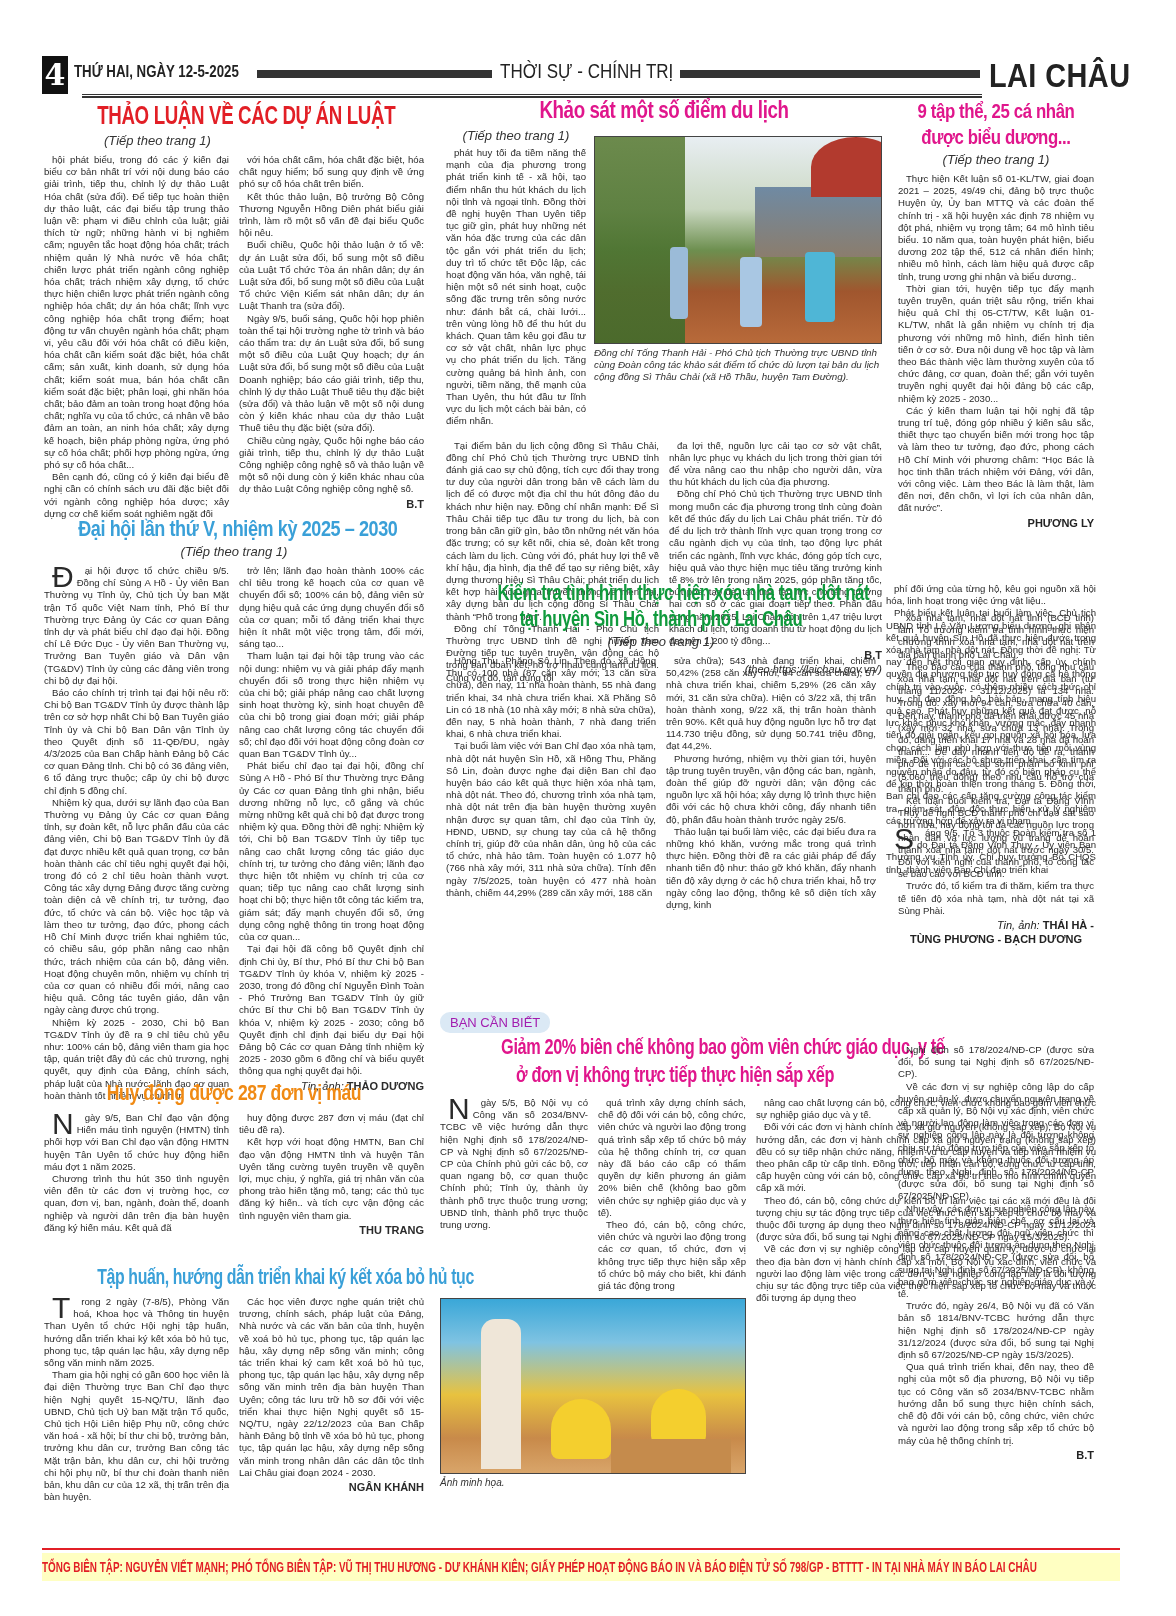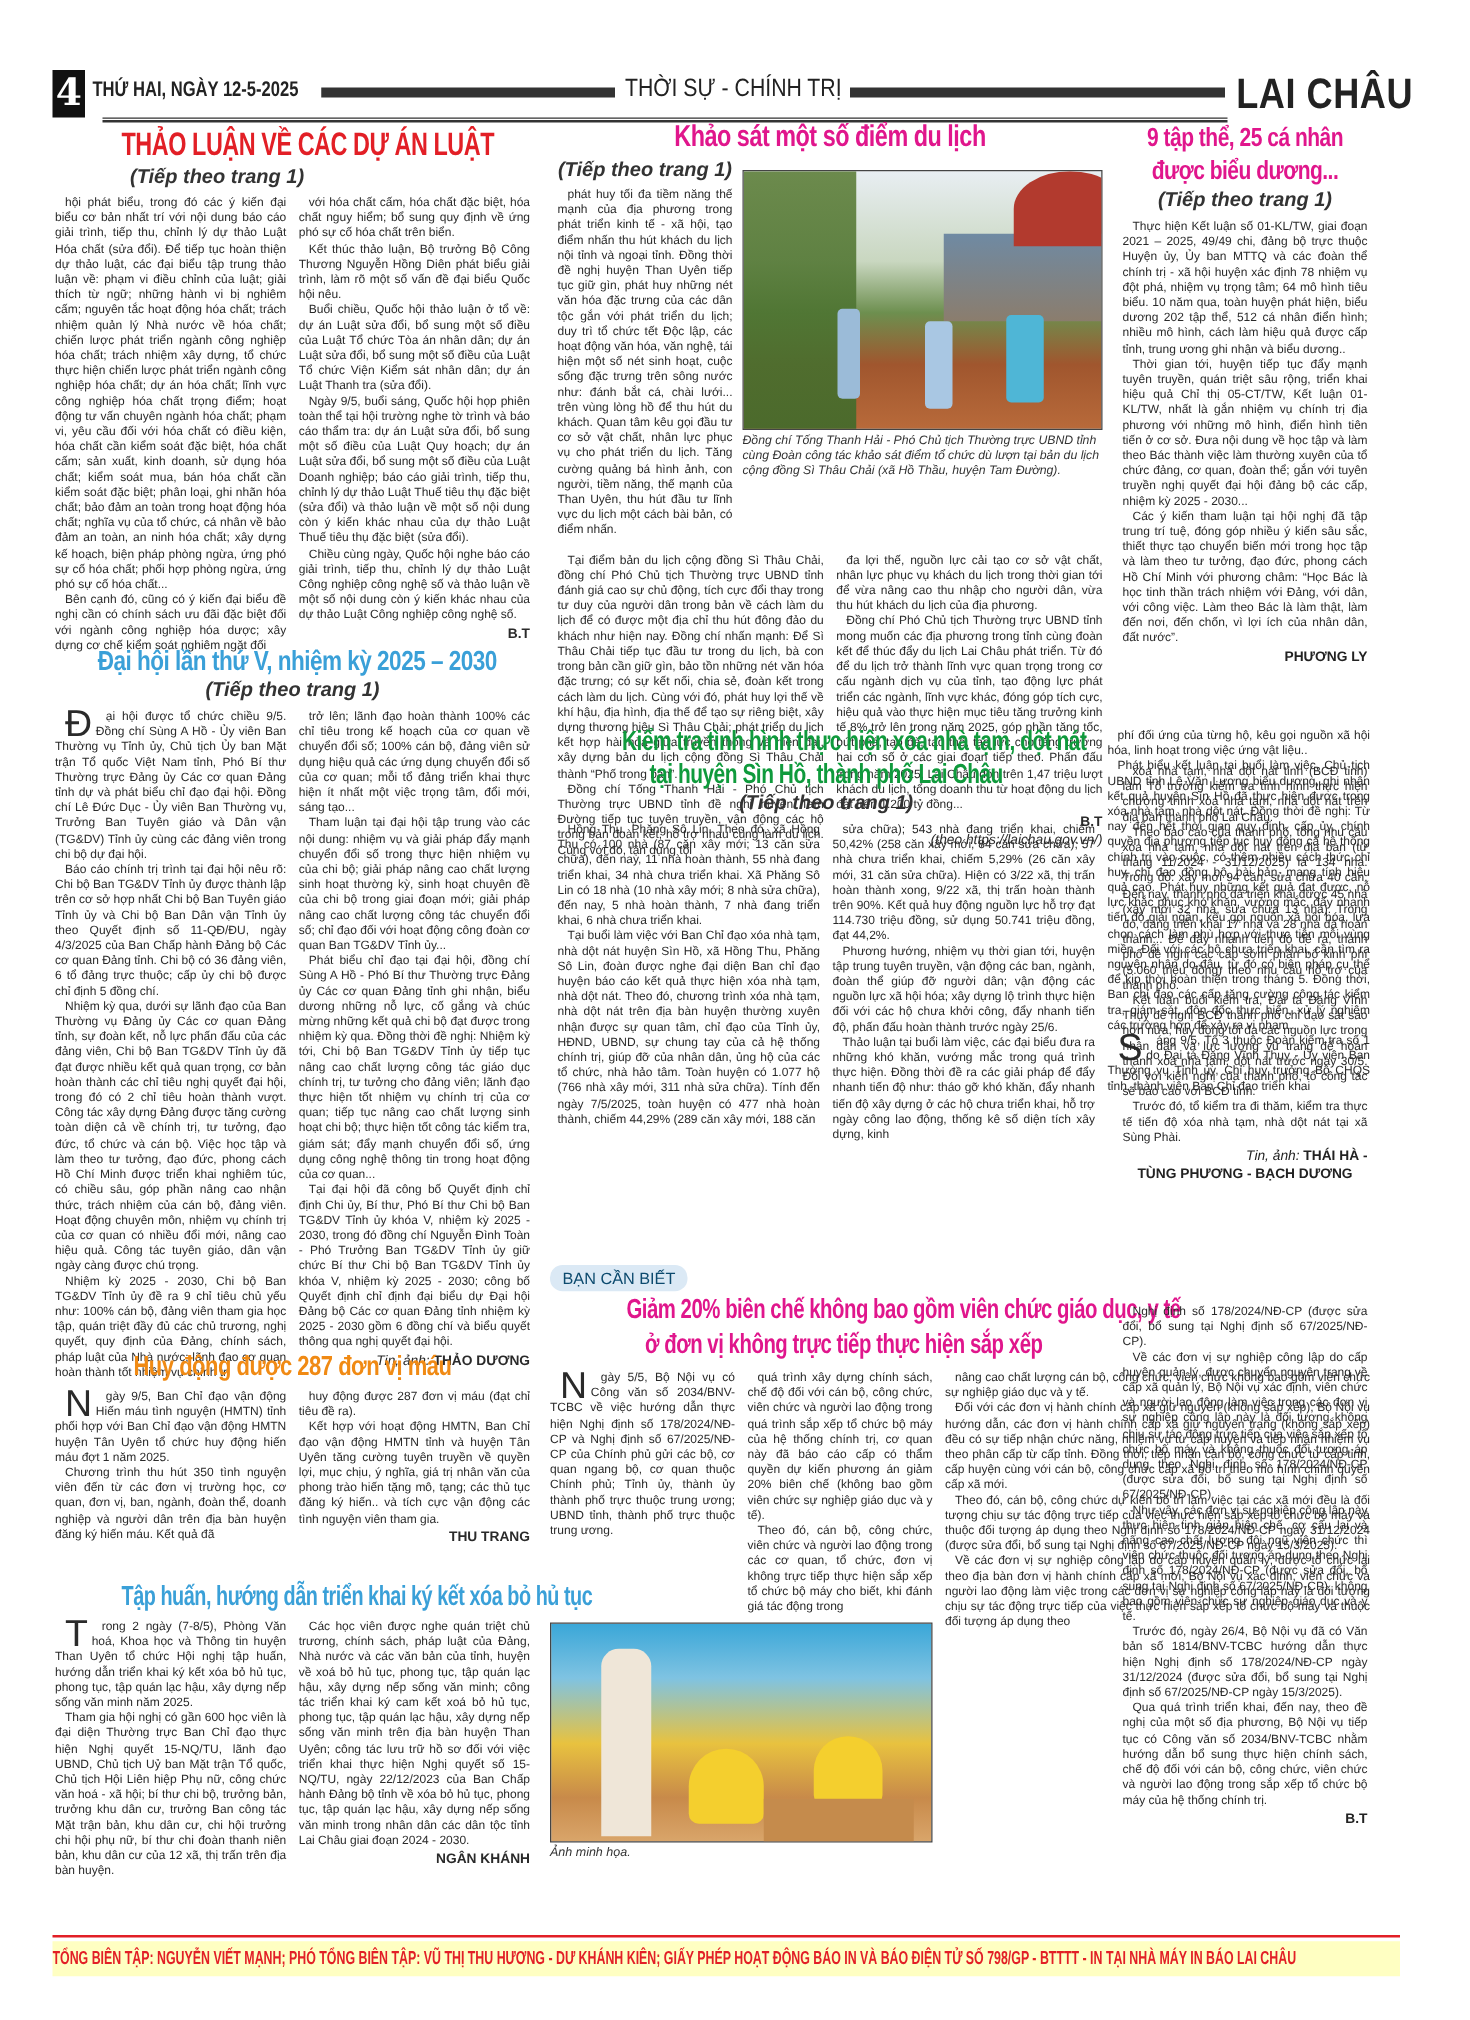--- a/index.html
+++ b/index.html
@@ -9,30 +9,30 @@
   .mast { position: relative; height: 52px; }
   .pgnum { position: absolute; left: 0; top: 0; width: 26px; height: 38px; background: #111; color: #fff; font-family: "DejaVu Serif", serif; font-weight: bold; font-size: 30px; text-align: center; line-height: 38px; }
   .date { position: absolute; left: 32px; top: 6px; font-size: 17px; font-weight: bold; font-family: "Liberation Sans", sans-serif; transform: scaleX(0.78); transform-origin: left; white-space: nowrap; }
   .rule1 { position: absolute; top: 14px; height: 8px; background: #333; }
   .section { position: absolute; left: 458px; top: 4px; font-size: 20px; transform: scaleX(0.85); transform-origin: left; white-space: nowrap; }
   .brand { position: absolute; right: 2px; top: 0; font-size: 34px; font-weight: bold; transform: scaleX(0.85); transform-origin: right; white-space: nowrap; letter-spacing: 0.5px; }
   .rule2 { position: absolute; left: 40px; right: 150px; top: 38px; height: 4px; border-top: 1px solid #333; border-bottom: 2px solid #333; }
   
   .art { position: absolute; }
   .head { font-weight: bold; text-align: center; white-space: nowrap; font-family: "Liberation Sans", sans-serif; transform-origin: center; letter-spacing: -0.5px; }
-  .sub { font-style: italic; font-size: 16px; text-align: center; color: #333; margin: 2px 0 6px; font-weight: bold; }
+  .sub { font-style: italic; font-size: 13px; text-align: center; color: #333; margin: 2px 0 6px; }
   .cols { display: flex; gap: 10px; }
   .col { flex: 1; font-size: 9.6px; line-height: 12.2px; text-align: justify; color: #2a2a2a; }
   .col p { text-indent: 8px; }
   .col p.dc::first-letter { font-size: 30px; float: left; line-height: 24px; margin-right: 3px; font-weight: normal; }
   .by { text-align: right; font-weight: bold; font-size: 11px; margin-top: 2px; }
   .by i { font-weight: normal; }
   .photo { position: relative; overflow: hidden; border: 1px solid #444; }
   .cap { font-style: italic; font-size: 10px; line-height: 12px; color: #333; margin-top: 3px; }
-  .badge { display: inline-block; background: #dbe9f5; border-radius: 10px; padding: 3px 10px; font-size: 13px; color: #0c4a6e; }
+  .badge { display: inline-block; background: #dbe9f5; border-radius: 10px; padding: 3px 10px; font-size: 13px; color: #a21caf; }
   .footer-line { position: absolute; left: 42px; right: 56px; top: 1548px; height: 2px; background: #e21f26; }
   .footer { position: absolute; left: 42px; right: 56px; top: 1553px; height: 28px; background: #ffffc2; color: #e21f26; font-weight: bold; font-size: 15px; line-height: 28px; white-space: nowrap; overflow: hidden; }
   .footer span { display: inline-block; transform: scaleX(0.66); transform-origin: left; }
 </style>
 </head>
 <body>
 
 <div class="page">
   <div class="mast">
     <div class="pgnum">4</div>

